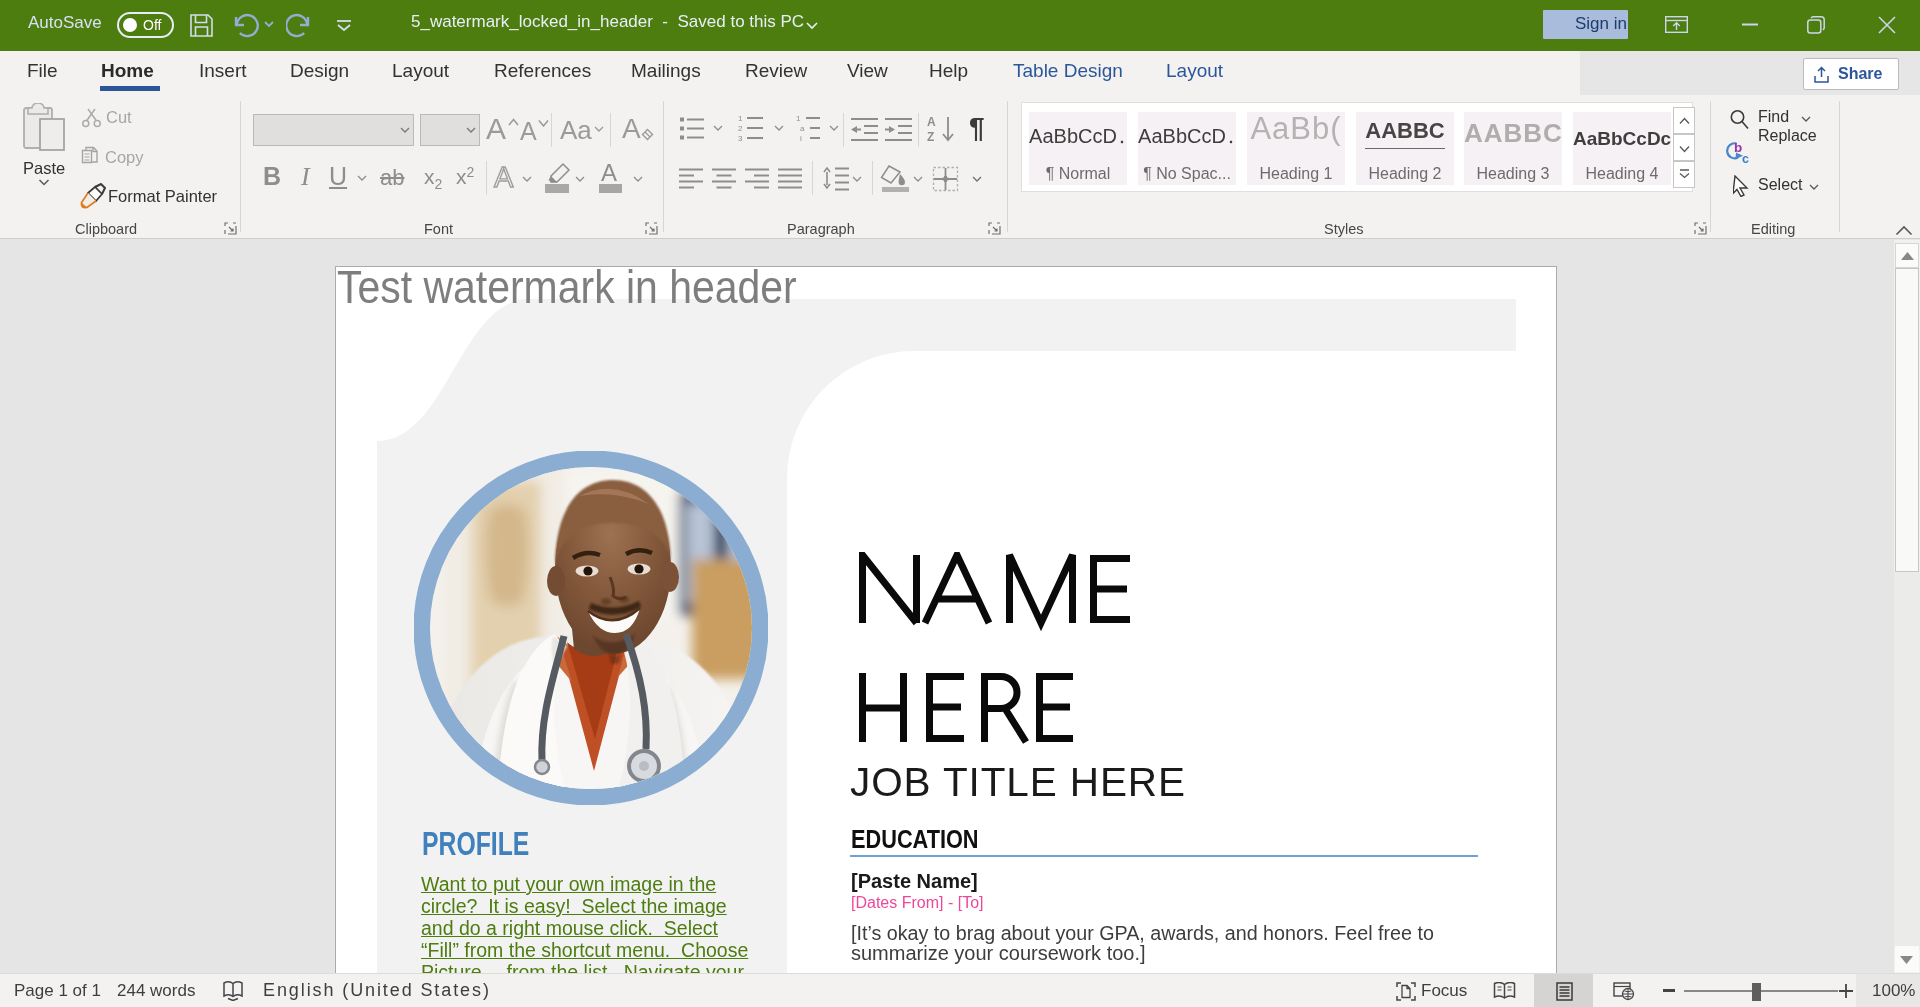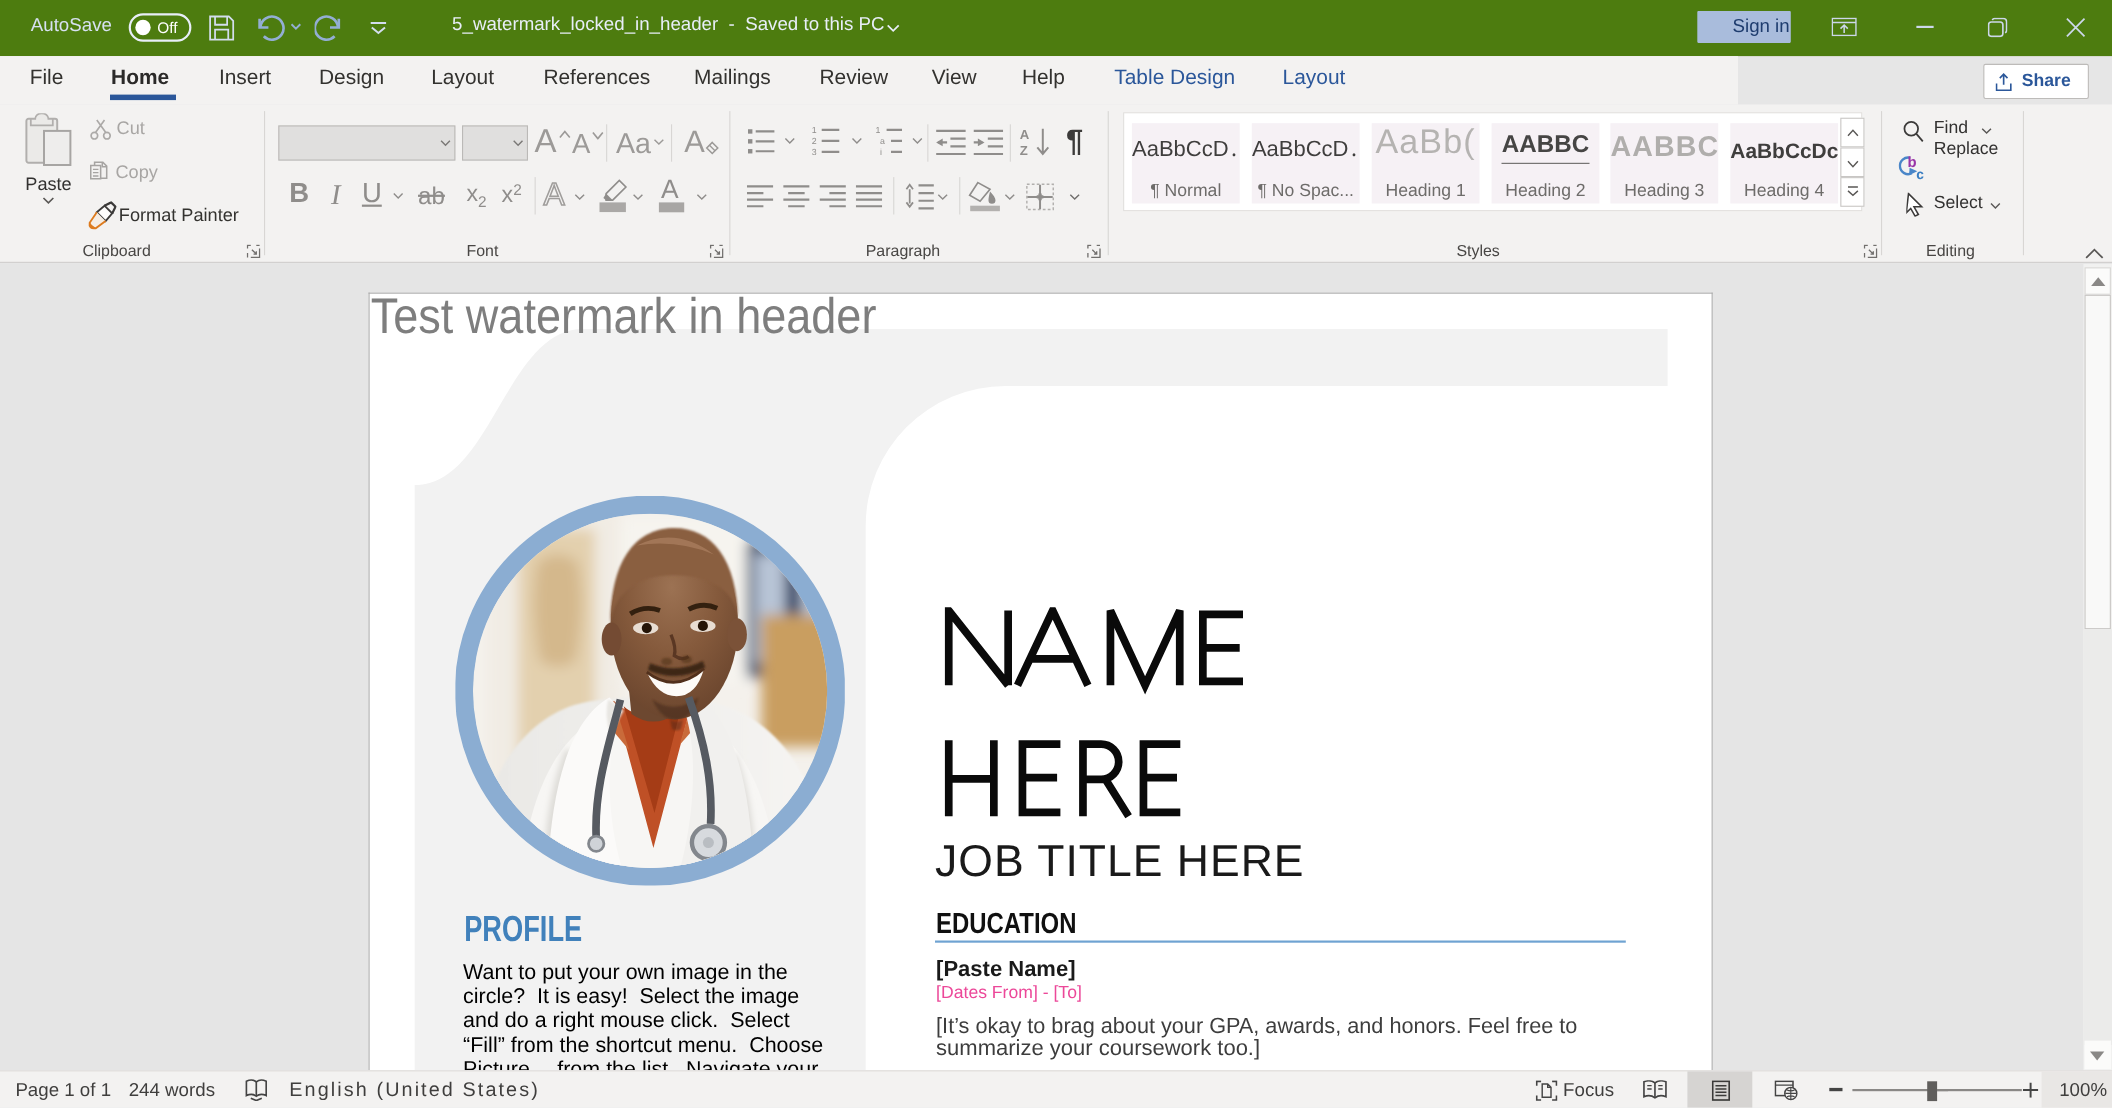--- a/index.html
+++ b/index.html
@@ -497,21 +497,21 @@
           <path d="M150 185 C140 225 126 265 128 310" stroke="#565a61" stroke-width="7" fill="none"></path>
           <circle cx="128" cy="316" r="7" fill="#cfd3d8" stroke="#83878d" stroke-width="2.5"></circle>
           <path d="M212 183 C227 225 234 260 232 298" stroke="#565a61" stroke-width="7" fill="none"></path>
           <path d="M232 298 q0 8 -2 12" stroke="#9aa0a8" stroke-width="5" fill="none"></path>
           <circle cx="230" cy="315" r="15" fill="#d7dade" stroke="#83878d" stroke-width="4"></circle>
           <circle cx="230" cy="315" r="5" fill="#b9bdc2"></circle>
         </g>
       </svg>
 
       <div class="abs" style="left:86px; top:558px; font-size:33px; font-weight:bold; color:#4181bb; transform:scaleX(.75); transform-origin:0 0;">PROFILE</div>
-      <div class="abs" style="left:85px; top:606px; font-size:19.5px; line-height:22px; color:#000000; width:330px;">Want to put your own image in the circle?&nbsp; It is easy!&nbsp; Select the image and do a right mouse click.&nbsp; Select “Fill” from the shortcut menu.&nbsp; Choose Picture… from the list.&nbsp; Navigate your</div>
+      <div class="abs" style="left:85px; top:606px; font-size:19.5px; line-height:22px; color:#4d7c0f; width:330px;text-decoration:underline;">Want to put your own image in the circle?&nbsp; It is easy!&nbsp; Select the image and do a right mouse click.&nbsp; Select “Fill” from the shortcut menu.&nbsp; Choose Picture… from the list.&nbsp; Navigate your</div>
 
       <svg class="abs" style="left:520px; top:285px;" width="280" height="195" viewBox="856 551 280 195">
         <g stroke="#0a0a0a" stroke-width="7" fill="none">
           <path d="M862.5 622 V554 L916.5 622 M916.5 622 V554"></path>
           <path d="M925 622 L957 554 L989 622 M936.3 598 H977.7"></path>
           <path d="M1009.5 622 V554 L1041 622 L1072.5 554 V622"></path>
           <path d="M1093.5 554 V622 M1090 557.5 H1130 M1090 588 H1127 M1090 618.5 H1130"></path>
           <path d="M862.5 672 V741 M903.5 672 V741 M862.5 707 H903.5"></path>
           <path d="M929.5 672 V741 M926 675.5 H964 M926 706 H961 M926 737.5 H964"></path>
           <path d="M984.5 672 V741 M984.5 675.5 H1001 A16 16 0 0 1 1001 707.5 H984.5 M1005 707.5 L1026 741"></path>

